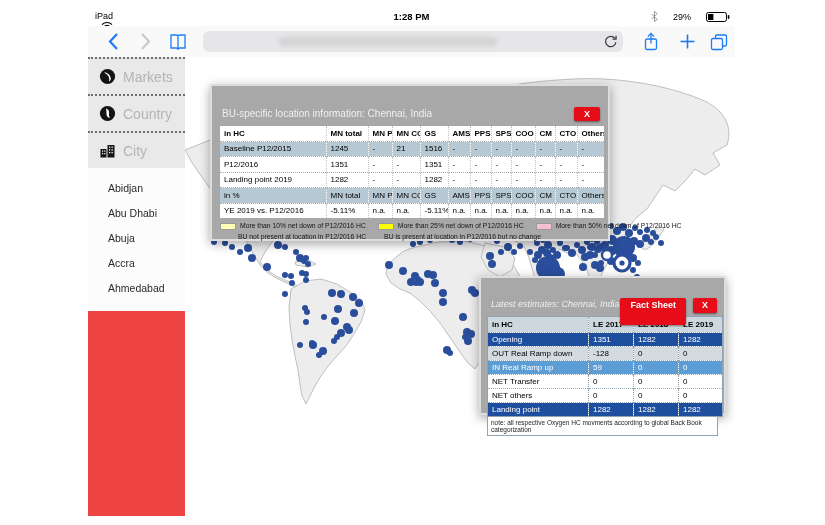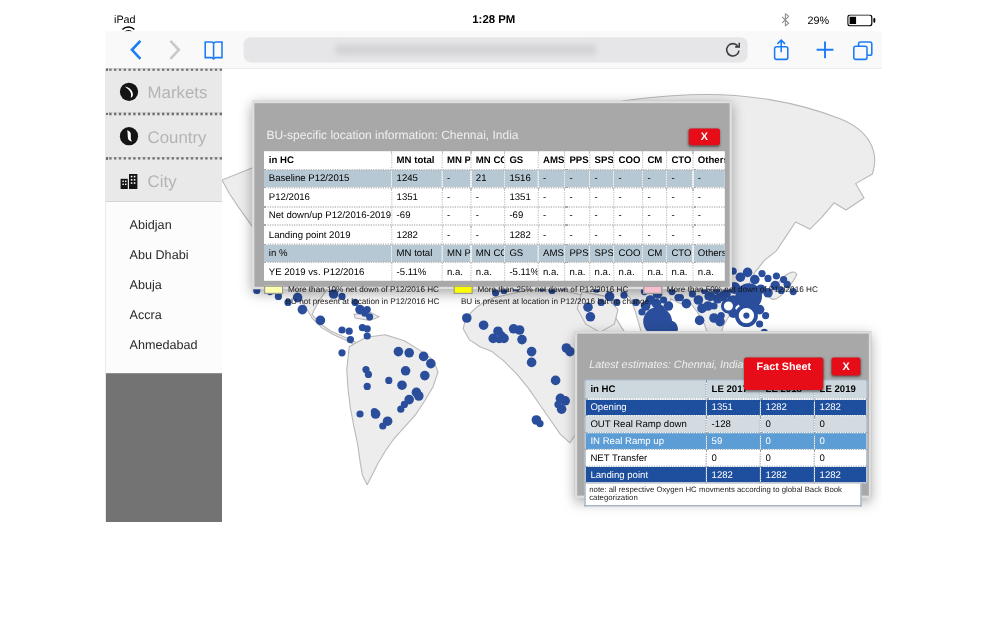--- a/index.html
+++ b/index.html
@@ -17,21 +17,21 @@
   .tb-icon{position:absolute;top:5px;width:22px;height:21px;display:flex;align-items:center;justify-content:center;cursor:pointer;}
   .url-field{position:absolute;left:115px;top:5px;width:420px;height:21px;background:#e6e6e8;border-radius:6px;}
   .url-blur{position:absolute;left:18%;top:6px;width:52%;height:9px;background:#c2c2c4;opacity:.5;filter:blur(2px);border-radius:4px;}
   .refresh-btn{position:absolute;right:5px;top:3px;width:15px;height:15px;cursor:pointer;}
 
   
   .content{position:absolute;top:49px;left:0;width:647px;height:459px;background:#fff;overflow:hidden;}
   .map-svg{position:absolute;left:97px;top:0;}
 
   
-  .sidebar{position:absolute;left:0;top:0;width:97px;height:378px;background:#737373;}
+  .sidebar{position:absolute;left:0;top:0;width:97px;height:459px;background:#ef4444;}
   .side-section{height:37px;background:#e9e9e9;border-top:2px dotted #6e6e6e;display:flex;align-items:center;padding-left:11px;gap:7px;box-sizing:border-box;cursor:pointer;}
   .side-label{color:#b4b4b4;font-size:14px;}
   .city-list{background:#fcfcfc;padding:8px 0 10px 0;}
   .city-item{height:25px;line-height:25px;padding-left:20px;font-size:10.5px;color:#2a2a2a;cursor:pointer;}
 
   
   .popup{position:absolute;background:#a8a8a8;border:2px solid #dddddd;box-shadow:0 3px 10px rgba(0,0,0,.35);box-sizing:border-box;}
   .popup1{left:122px;top:27px;width:400px;height:157px;}
   .popup2{left:391px;top:219px;width:247px;height:139px;}
   .titlebar{position:relative;height:24px;margin-top:16px;}
@@ -408,34 +408,20 @@
                 <td>1351</td>
                 <td>-</td>
                 <td>-</td>
                 <td>-</td>
                 <td>-</td>
                 <td>-</td>
                 <td>-</td>
                 <td>-</td>
               </tr>
               <tr class="r-white">
-                <td>Net down/up P12/2016-2019</td>
-                <td>-69</td>
-                <td>-</td>
-                <td>-</td>
-                <td>-69</td>
-                <td>-</td>
-                <td>-</td>
-                <td>-</td>
-                <td>-</td>
-                <td>-</td>
-                <td>-</td>
-                <td>-</td>
-              </tr>
-              <tr class="r-white">
                 <td>Landing point 2019</td>
                 <td>1282</td>
                 <td>-</td>
                 <td>-</td>
                 <td>1282</td>
                 <td>-</td>
                 <td>-</td>
                 <td>-</td>
                 <td>-</td>
                 <td>-</td>
@@ -526,20 +512,26 @@
                 <td>59</td>
                 <td>0</td>
                 <td>0</td>
               </tr>
               <tr class="r2-white">
                 <td>NET Transfer</td>
                 <td>0</td>
                 <td>0</td>
                 <td>0</td>
               </tr>
+              <tr class="r2-white">
+                <td>NET others</td>
+                <td>0</td>
+                <td>0</td>
+                <td>0</td>
+              </tr>
               <tr class="r2-dark">
                 <td>Landing point</td>
                 <td>1282</td>
                 <td>1282</td>
                 <td>1282</td>
               </tr>
             </tbody>
           </table>
       </div>
       <div class="note">note: all respective Oxygen HC movments according to global Back Book categorization</div>

